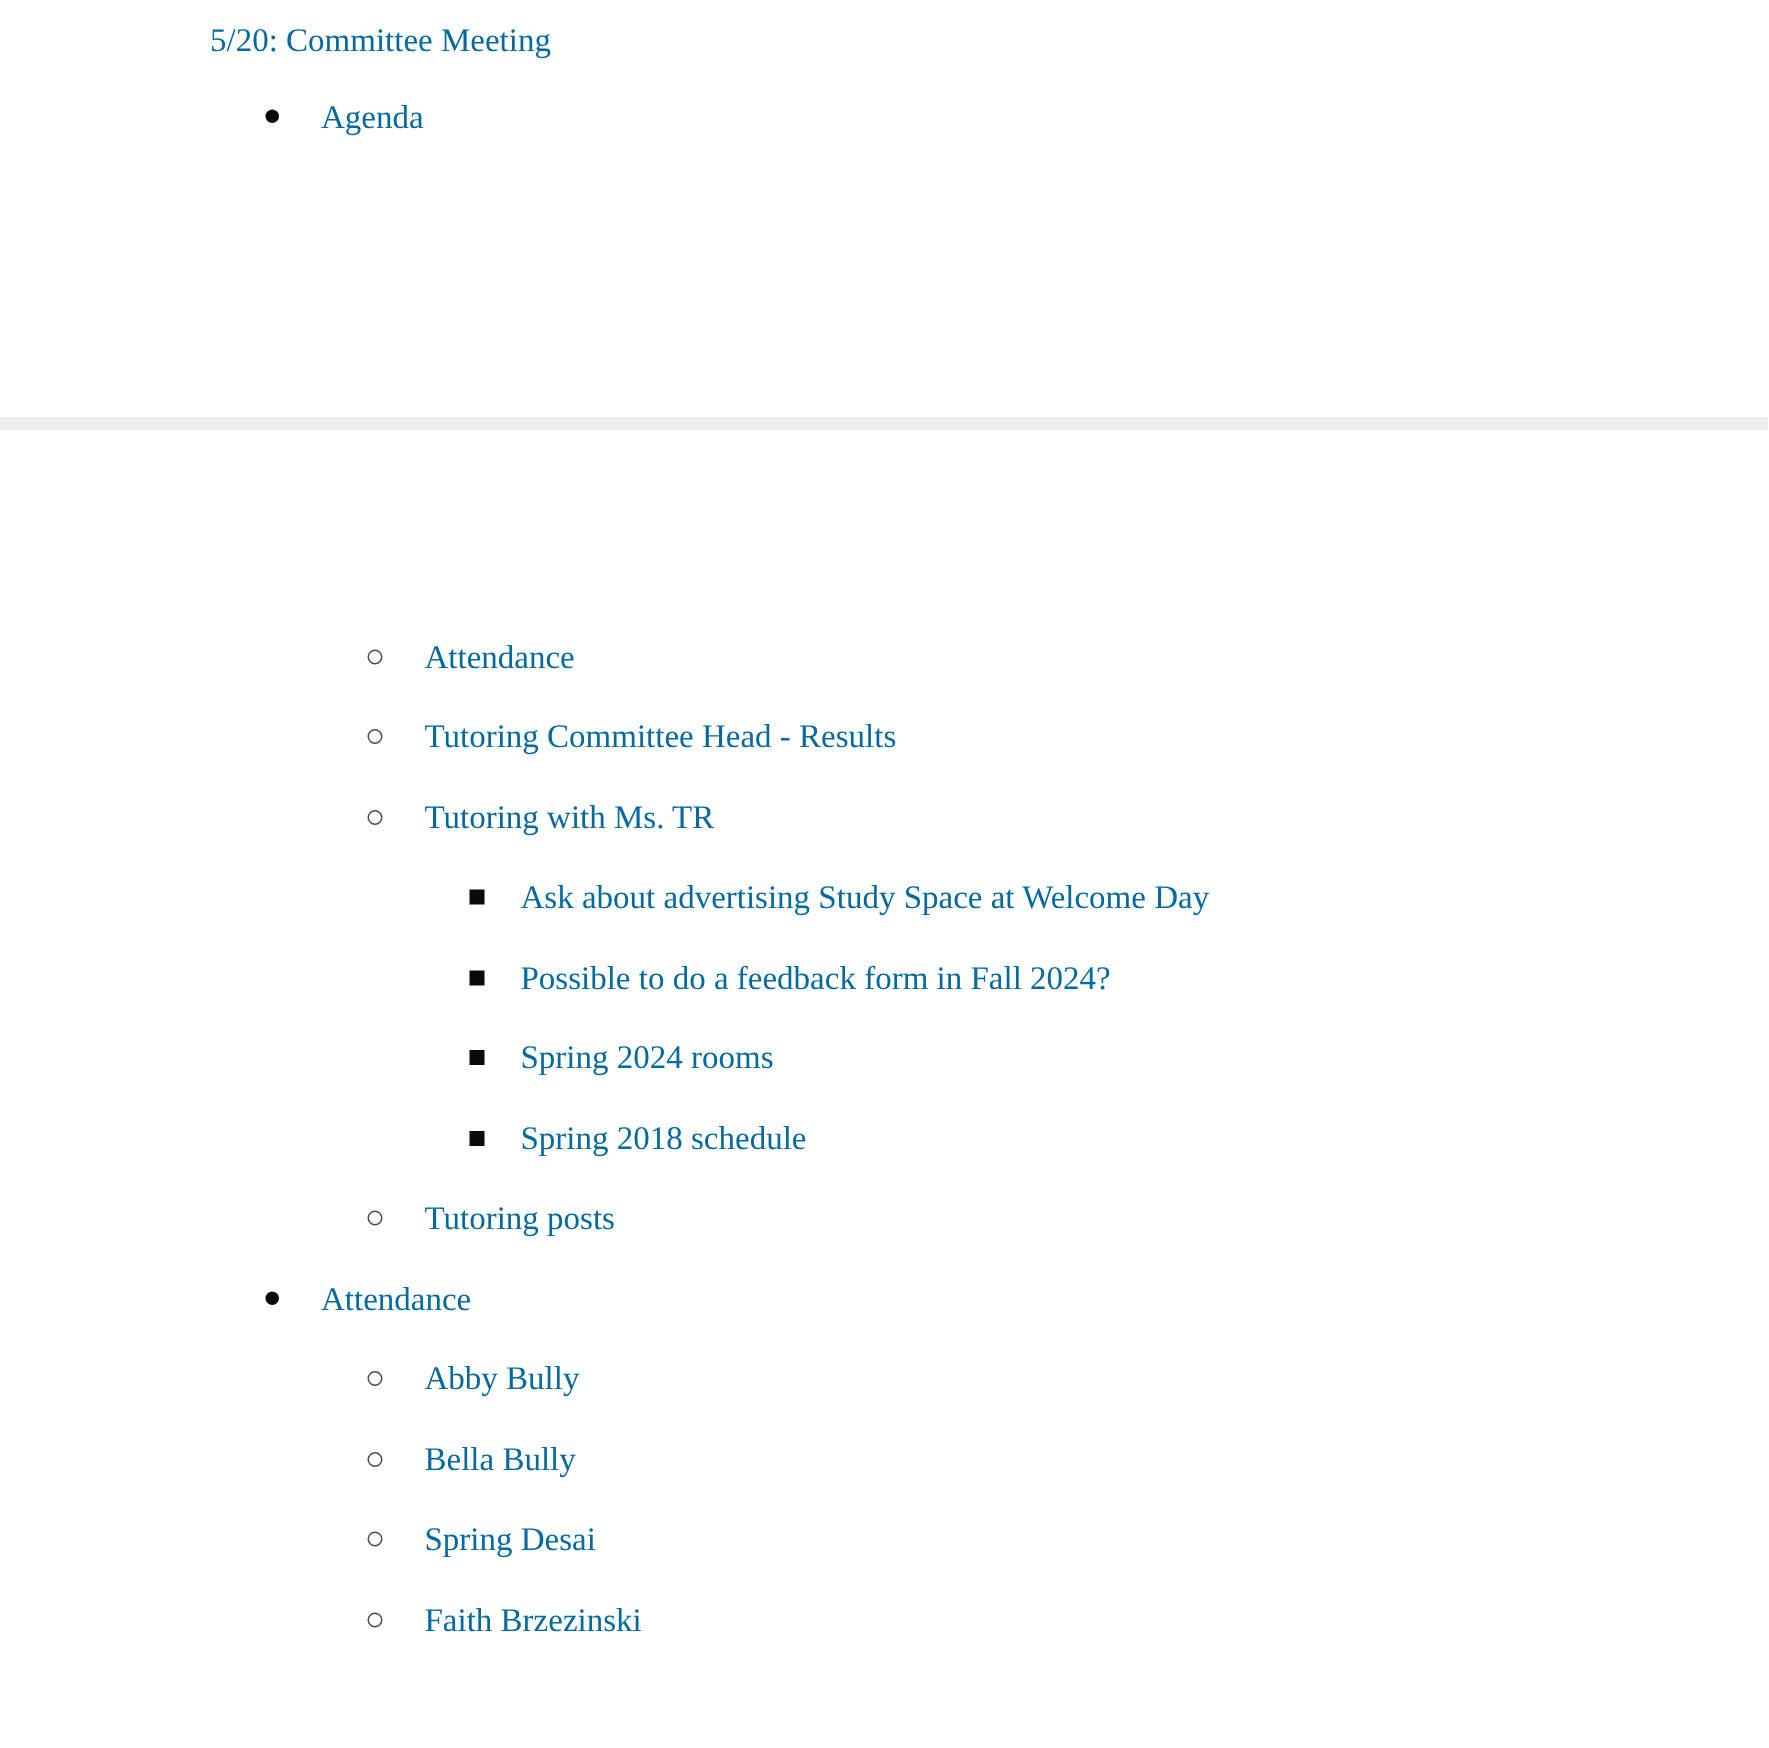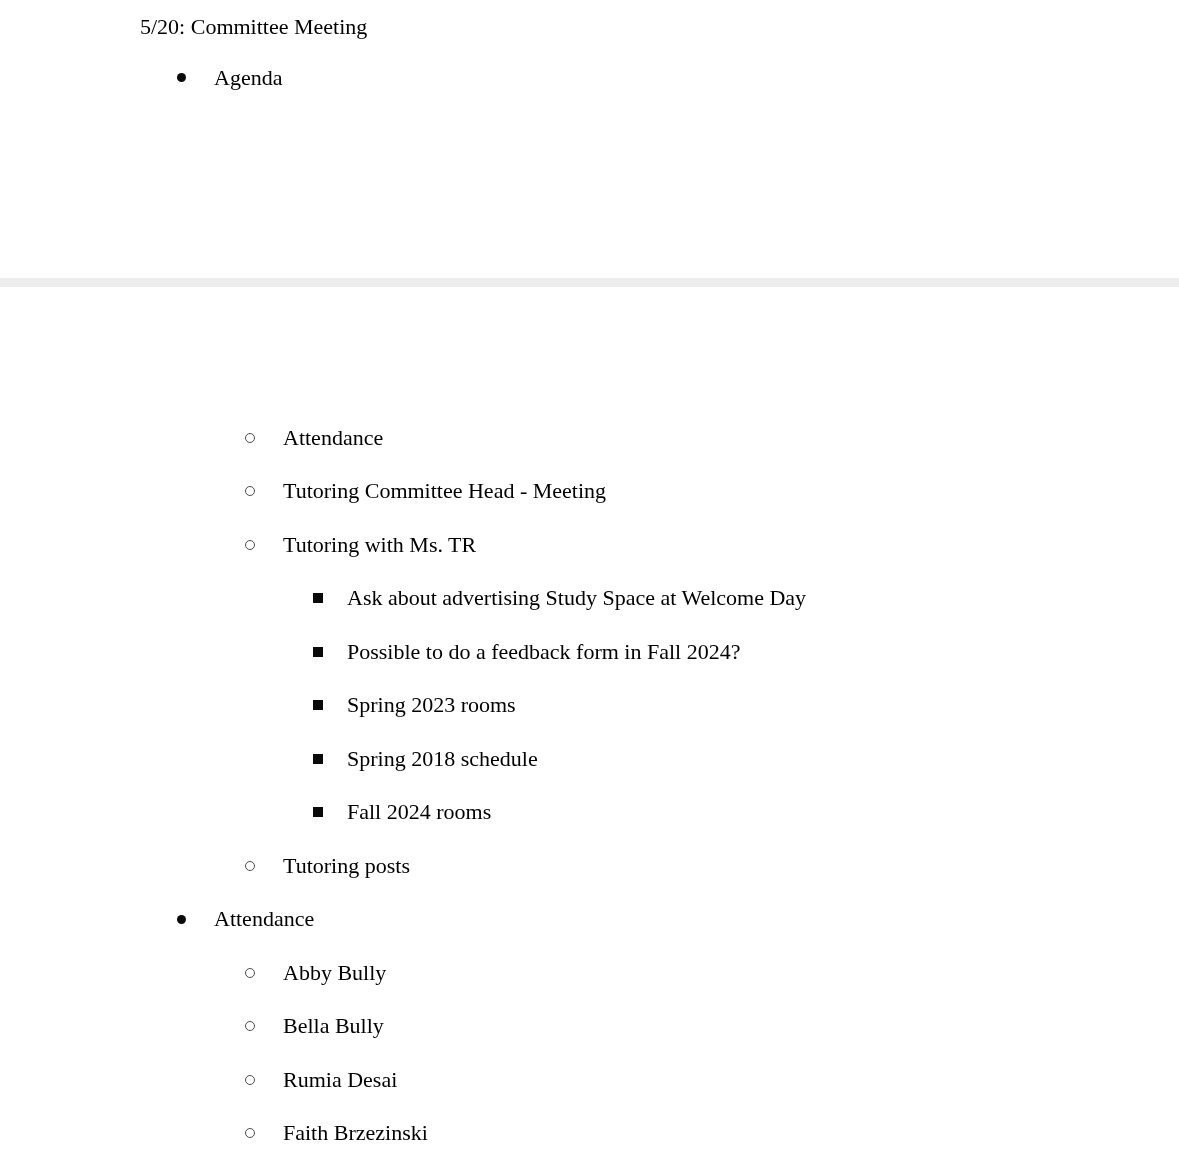--- a/index.html
+++ b/index.html
@@ -7,21 +7,21 @@
     padding: 0;
     background: #ffffff;
   }
   .canvas {
     position: relative;
     width: 1179px;
     height: 1165px;
     background: #ffffff;
     overflow: hidden;
     font-family: "Liberation Serif", "DejaVu Serif", serif;
-    color: #000000;
+    color: #0369a1;
   }
   .doc-title {
     position: absolute;
     left: 140px;
     top: 13px;
     font-size: 22px;
     line-height: 28px;
     white-space: nowrap;
   }
   .p1-list {
@@ -101,52 +101,48 @@
 
   <div class="p2-list">
 
     <div class="line lvl2">
       <span class="bullet circle"></span>
       <span class="txt">Attendance</span>
     </div>
 
     <div class="line lvl2">
       <span class="bullet circle"></span>
-      <span class="txt">Tutoring Committee Head - Meeting</span>
+      <span class="txt">Tutoring Committee Head - Results</span>
     </div>
 
     <div class="line lvl2">
       <span class="bullet circle"></span>
       <span class="txt">Tutoring with Ms. TR</span>
     </div>
 
     <div class="line lvl3">
       <span class="bullet square"></span>
       <span class="txt">Ask about advertising Study Space at Welcome Day</span>
     </div>
 
     <div class="line lvl3">
       <span class="bullet square"></span>
       <span class="txt">Possible to do a feedback form in Fall 2024?</span>
     </div>
 
     <div class="line lvl3">
       <span class="bullet square"></span>
-      <span class="txt">Spring 2023 rooms</span>
+      <span class="txt">Spring 2024 rooms</span>
     </div>
 
     <div class="line lvl3">
       <span class="bullet square"></span>
       <span class="txt">Spring 2018 schedule</span>
     </div>
 
-    <div class="line lvl3">
-      <span class="bullet square"></span>
-      <span class="txt">Fall 2024 rooms</span>
-    </div>
 
     <div class="line lvl2">
       <span class="bullet circle"></span>
       <span class="txt">Tutoring posts</span>
     </div>
 
     <div class="line lvl1">
       <span class="bullet disc"></span>
       <span class="txt">Attendance</span>
     </div>
@@ -156,21 +152,21 @@
       <span class="txt">Abby Bully</span>
     </div>
 
     <div class="line lvl2">
       <span class="bullet circle"></span>
       <span class="txt">Bella Bully</span>
     </div>
 
     <div class="line lvl2">
       <span class="bullet circle"></span>
-      <span class="txt">Rumia Desai</span>
+      <span class="txt">Spring Desai</span>
     </div>
 
     <div class="line lvl2">
       <span class="bullet circle"></span>
       <span class="txt">Faith Brzezinski</span>
     </div>
 
   </div>
 </div>
 

